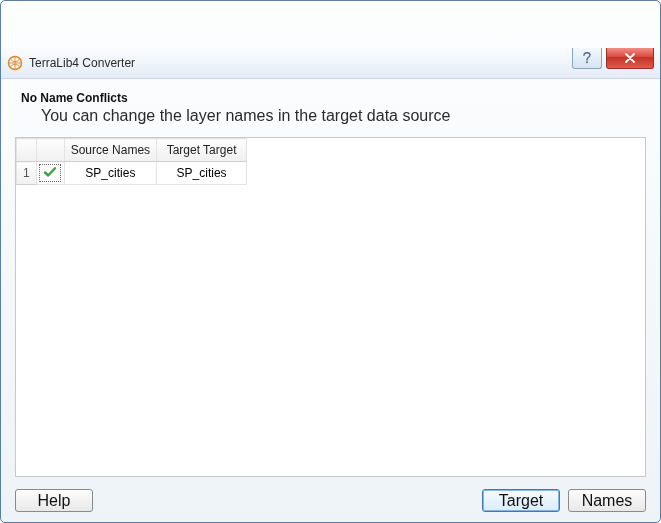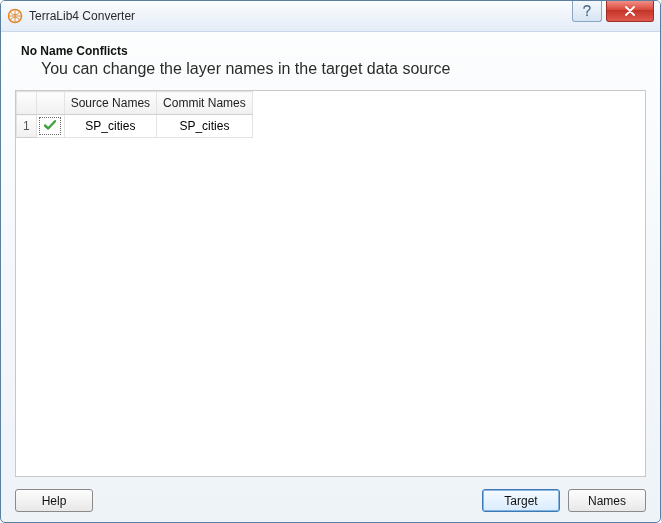--- a/index.html
+++ b/index.html
@@ -27,20 +27,21 @@
 
   
   .titlebar {
     height: 30px;
     background: linear-gradient(#fbfcfe, #e3ecf7);
     border-bottom: 1px solid #c9d7e8;
     display: flex;
     align-items: center;
     padding: 0 0 0 6px;
     position: relative;
+    margin-top: 47px;
   }
   .titlebar .app-icon {
     width: 16px;
     height: 16px;
     margin-right: 6px;
     display: flex;
     align-items: center;
     justify-content: center;
   }
   .titlebar .title-text {
@@ -160,21 +161,21 @@
     display: flex;
     align-items: center;
     padding-top: 12px;
     gap: 8px;
   }
   .buttonbar .spacer { flex: 1; }
   button.push {
     min-width: 78px;
     height: 23px;
     font: inherit;
-    font-size: 12px;
+    font-size: 16px;
     padding: 0 12px;
     border: 1px solid #8a8a8a;
     border-radius: 3px;
     background: linear-gradient(#fdfdfd, #e8e8e8);
     color: #111;
     cursor: default;
   }
   button.push.default {
     border-color: #3e79b4;
     box-shadow: 0 0 0 1px rgba(70,140,210,0.6) inset;
@@ -222,21 +223,21 @@
           <col class="col-rownum">
             <col class="col-status">
             <col class="col-src">
             <col class="col-tgt">
         </colgroup>
         <thead>
           <tr>
             <th class="corner"></th>
             <th class="corner"></th>
             <th>Source Names</th>
-            <th>Commit Names</th>
+            <th>Target Target</th>
           </tr>
         </thead>
         <tbody>
           <tr>
             <th class="rownum">1</th>
             <td class="iconcell">
               <span class="cell-inner">
                 <span>
                   <svg width="14" height="12" viewBox="0 0 14 12">
                     <path d="M2 6.5 L5.2 9.5 L12 2.2" fill="none" stroke="#3fa23f" stroke-width="2.4" stroke-linecap="round" stroke-linejoin="round"></path>

